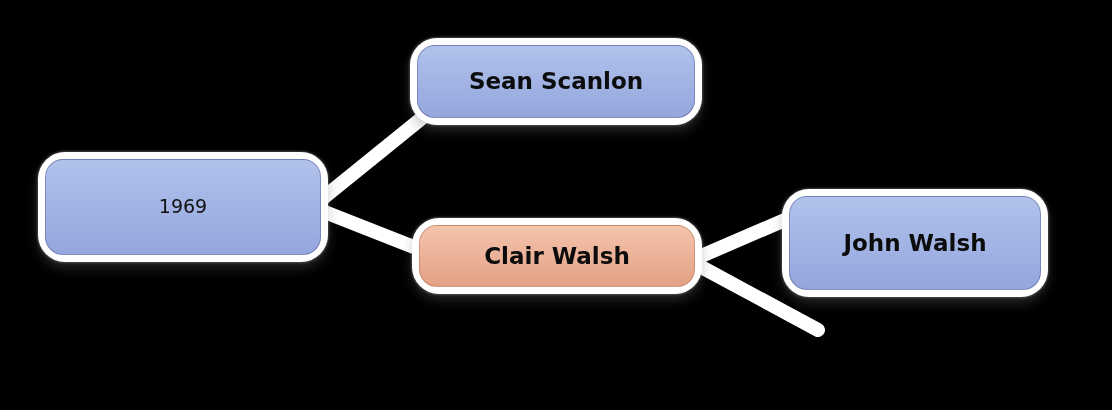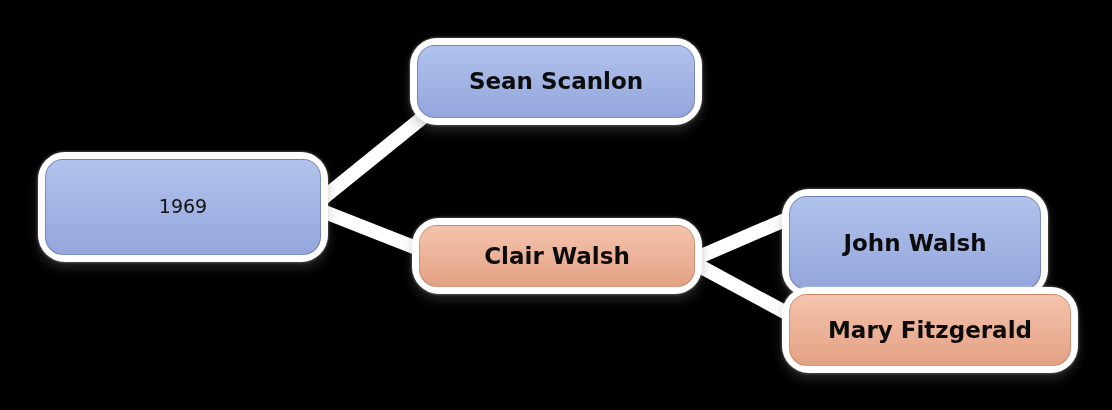--- a/index.html
+++ b/index.html
@@ -98,19 +98,14 @@
       <div class="person-name">Clair Walsh</div>
     </div>
   </div>
 
   <div class="node pos-john">
     <div class="node-inner male">
       <div class="person-name">John Walsh</div>
     </div>
   </div>
 
-  <div class="node pos-mary">
-    <div class="node-inner female">
-      <div class="person-name">Mary Fitzgerald</div>
-    </div>
-  </div>
 
 </div>
 
 </body></html>

